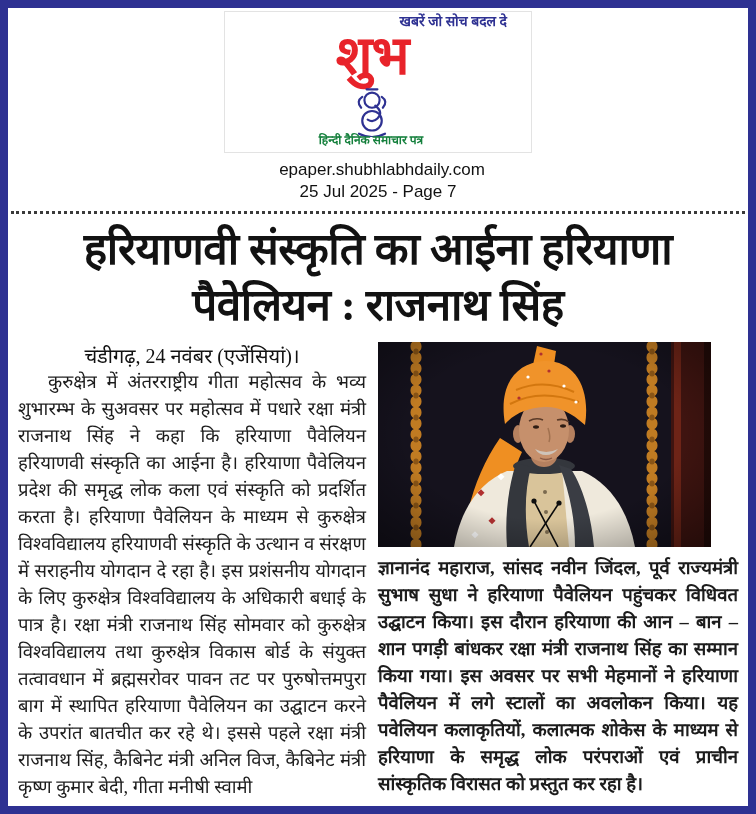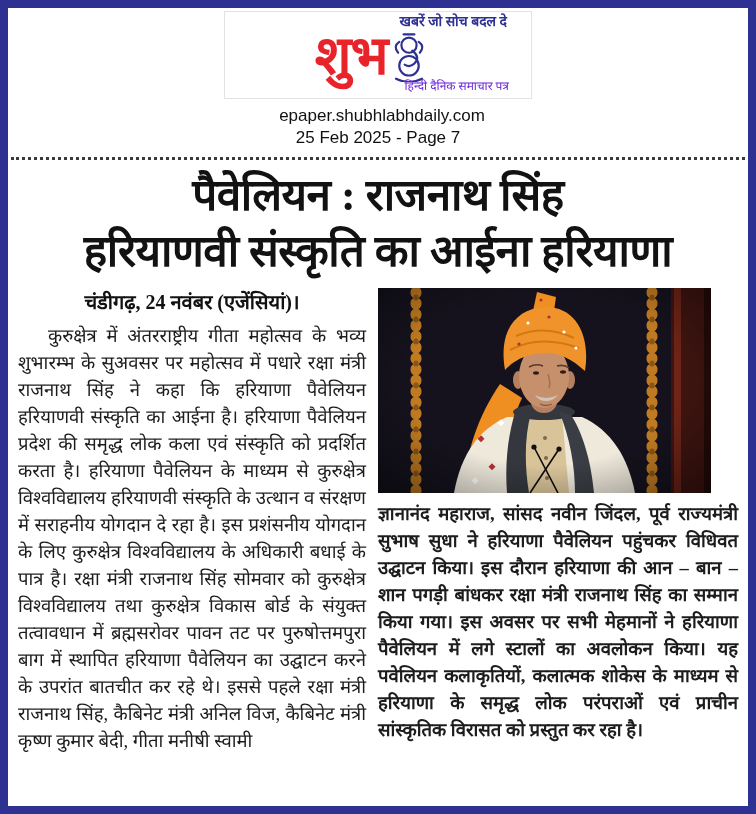--- a/index.html
+++ b/index.html
@@ -29,34 +29,34 @@
     text-align:right;
     padding-right:4px;
     line-height:1.2;
   }
   .brand-row {
     display:flex;
     align-items:center;
     justify-content:center;
     gap:2px;
     margin-top:-2px;
+    flex-direction:column;
   }
   .brand-word {
     color:#e8232a;
     font-weight:bold;
     font-size:54px;
     line-height:1.0;
     letter-spacing:-1px;
   }
   .brand-logo { width:40px; height:52px; flex:0 0 auto; }
   .masthead-subtitle {
-    color:#6d28d9;
-    font-weight:normal;
+    color:#15803d;
+    font-weight:bold;
     font-size:12px;
-    text-align:right;
     padding-right:2px;
     margin-top:-4px;
     line-height:1.3;
   }
 
   
   .site-info {
     text-align:center;
     font-family:"Liberation Sans", sans-serif;
     color:#111111;
@@ -86,25 +86,25 @@
   
   .article {
     display:flex;
     gap:12px;
     padding:8px 10px 0 10px;
   }
   .col-left  { width:348px; flex:0 0 348px; }
   .col-right { flex:1;font-weight:bold; }
 
   .dateline {
-    font-weight:bold;
+    font-weight:normal;
     font-size:20px;
     text-align:center;
     color:#111111;
-    margin-bottom:8px;
+    margin-bottom:0;
   }
   .body-text {
     font-size:18.5px;
     line-height:27px;
     text-align:justify;
     color:#1c1c1c;
   }
   .body-text.indent { text-indent:30px; }
 
   .photo-wrap {
@@ -135,28 +135,28 @@
           <circle cx="17" cy="33" r="9"></circle>
           <path d="M5,45 q12,6 24,0"></path>
         </svg>
       </span>
     </div>
     <div class="masthead-subtitle">हिन्दी दैनिक समाचार पत्र</div>
   </div>
 
   <div class="site-info">
     <div class="site-url">epaper.shubhlabhdaily.com</div>
-    <div class="site-date">25 Feb 2025 - Page 7</div>
+    <div class="site-date">25 Jul 2025 - Page 7</div>
   </div>
 
   <div class="dotted-sep"></div>
 
   <div class="headline">
+    <div>हरियाणवी संस्कृति का आईना हरियाणा</div>
     <div>पैवेलियन : राजनाथ सिंह</div>
-    <div>हरियाणवी संस्कृति का आईना हरियाणा</div>
   </div>
 
   <div class="article">
 
     <div class="col-left">
       <div class="dateline">चंडीगढ़, 24 नवंबर (एजेंसियां)।</div>
       <div class="body-text indent">कुरुक्षेत्र में अंतरराष्ट्रीय गीता महोत्सव के भव्य शुभारम्भ के सुअवसर पर महोत्सव में पधारे रक्षा मंत्री राजनाथ सिंह ने कहा कि हरियाणा पैवेलियन हरियाणवी संस्कृति का आईना है। हरियाणा पैवेलियन प्रदेश की समृद्ध लोक कला एवं संस्कृति को प्रदर्शित करता है। हरियाणा पैवेलियन के माध्यम से कुरुक्षेत्र विश्वविद्यालय हरियाणवी संस्कृति के उत्थान व संरक्षण में सराहनीय योगदान दे रहा है। इस प्रशंसनीय योगदान के लिए कुरुक्षेत्र विश्वविद्यालय के अधिकारी बधाई के पात्र है। रक्षा मंत्री राजनाथ सिंह सोमवार को कुरुक्षेत्र विश्वविद्यालय तथा कुरुक्षेत्र विकास बोर्ड के संयुक्त तत्वावधान में ब्रह्मसरोवर पावन तट पर पुरुषोत्तमपुरा बाग में स्थापित हरियाणा पैवेलियन का उद्घाटन करने के उपरांत बातचीत कर रहे थे। इससे पहले रक्षा मंत्री राजनाथ सिंह, कैबिनेट मंत्री अनिल विज, कैबिनेट मंत्री कृष्ण कुमार बेदी, गीता मनीषी स्वामी</div>
     </div>
 
     <div class="col-right">

